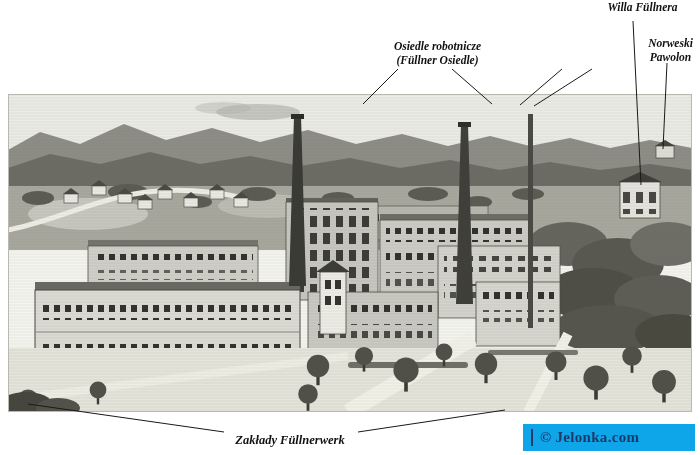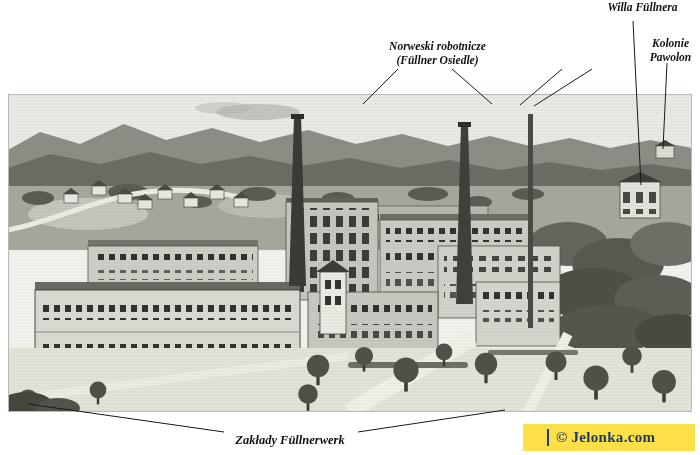--- a/index.html
+++ b/index.html
@@ -21,22 +21,22 @@
   .anno-park    { left:540px; top:40px; width:95px; }
   .anno-willa   { left:590px; top:1px;  width:105px; }
   .anno-pawolon { left:643px; top:37px; width:55px; }
   .anno-zaklady { left:205px; top:433px; width:170px; font-size:12.5px; }
   .lines-overlay {
     position:absolute; left:0; top:0; width:700px; height:455px;
     pointer-events:none;
   }
   .watermark {
     position:absolute; left:523px; top:424px; width:172px; height:27px;
-    background:#fde047; display:flex; align-items:center;
-    padding-left:24px; box-sizing:border-box;
+    background:#0ea5e9; display:flex; align-items:center;
+    padding-left:8px; box-sizing:border-box;
   }
   .watermark .bar { width:2px; height:17px; background:#1d3a6b; margin-right:7px; }
   .watermark .wm-text {
     font-family:"Liberation Serif", serif; font-size:15px; font-weight:bold;
     color:#1d3a6b; letter-spacing:0.3px;
   }
 </style>
 </head>
 <body>
 
@@ -195,31 +195,31 @@
       </g>
       <ellipse cx="18" cy="310" rx="26" ry="12" fill="#45453e"></ellipse>
       <ellipse cx="50" cy="314" rx="22" ry="10" fill="#52524b"></ellipse>
 
       <rect x="0" y="0" width="684" height="318" fill="url(#hatch)" opacity="0.16"></rect>
       <rect x="0.5" y="0.5" width="683" height="317" fill="none" stroke="#b9b9b2" stroke-width="1"></rect>
     </svg>
   </div>
 
   <div class="anno anno-osiedle">
-    <span>Norweski robotnicze</span>
+    <span>Osiedle robotnicze</span>
     <span>(Füllner Osiedle)</span>
   </div>
 
 
   <div class="anno anno-willa">
     <span>Willa Füllnera</span>
   </div>
 
   <div class="anno anno-pawolon">
-    <span>Kolonie</span>
+    <span>Norweski</span>
     <span>Pawolon</span>
   </div>
 
   <div class="anno anno-zaklady">
     <span>Zakłady Füllnerwerk</span>
   </div>
 
   <svg class="lines-overlay">
     <line x1="398" y1="69" x2="363" y2="104" stroke="#1a1a1a" stroke-width="1"></line>
     <line x1="452" y1="69" x2="492" y2="104" stroke="#1a1a1a" stroke-width="1"></line>

